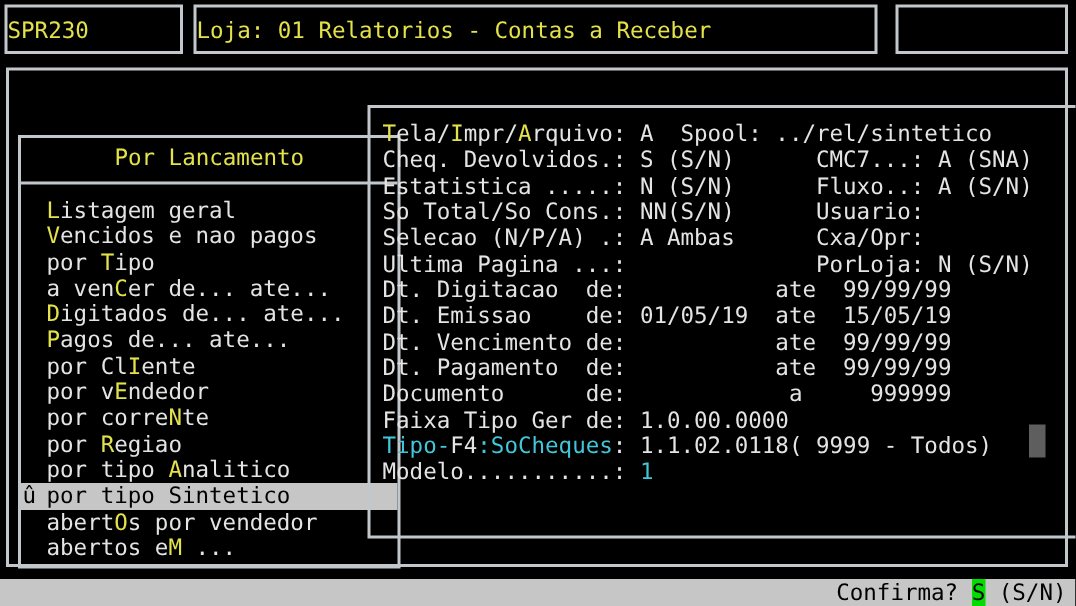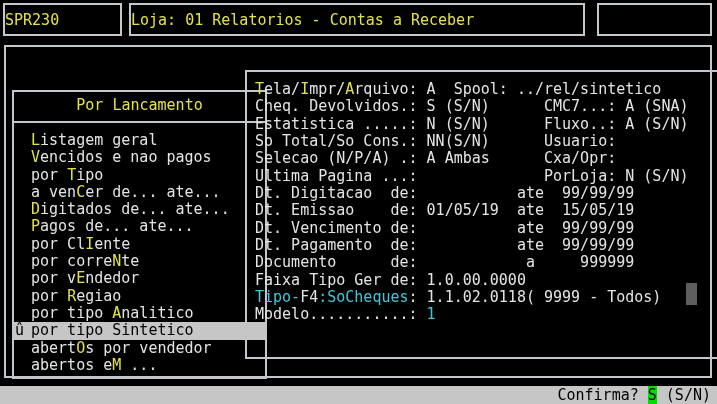--- a/index.html
+++ b/index.html
@@ -55,22 +55,22 @@
 <div class="box" style="left:12px;top:70px;width:255px;height:289px;margin-top:20px;">
   <div class="menu-title">Por Lancamento</div>
   <div class="menu-items" id="menu-items">
       <div class="menu-item"><span class="mi-marker"> </span><span class="y">L</span><span class="w">istagem geral</span></div>
       <div class="menu-item"><span class="mi-marker"> </span><span class="y">V</span><span class="w">encidos e nao pagos</span></div>
       <div class="menu-item"><span class="mi-marker"> </span><span class="w">por </span><span class="y">T</span><span class="w">ipo</span></div>
       <div class="menu-item"><span class="mi-marker"> </span><span class="w">a ven</span><span class="y">C</span><span class="w">er de... ate...</span></div>
       <div class="menu-item"><span class="mi-marker"> </span><span class="y">D</span><span class="w">igitados de... ate...</span></div>
       <div class="menu-item"><span class="mi-marker"> </span><span class="y">P</span><span class="w">agos de... ate...</span></div>
       <div class="menu-item"><span class="mi-marker"> </span><span class="w">por Cl</span><span class="y">I</span><span class="w">ente</span></div>
+      <div class="menu-item"><span class="mi-marker"> </span><span class="w">por v</span><span class="y">E</span><span class="w">ndedor</span></div>
       <div class="menu-item"><span class="mi-marker"> </span><span class="w">por corre</span><span class="y">N</span><span class="w">te</span></div>
-      <div class="menu-item"><span class="mi-marker"> </span><span class="w">por v</span><span class="y">E</span><span class="w">ndedor</span></div>
       <div class="menu-item"><span class="mi-marker"> </span><span class="w">por </span><span class="y">R</span><span class="w">egiao</span></div>
       <div class="menu-item"><span class="mi-marker"> </span><span class="w">por tipo </span><span class="y">A</span><span class="w">nalitico</span></div>
       <div class="menu-item selected"><span class="mi-marker">û</span><span class="w">por tipo Sintetico</span></div>
       <div class="menu-item"><span class="mi-marker"> </span><span class="w">abert</span><span class="y">O</span><span class="w">s por vendedor</span></div>
       <div class="menu-item"><span class="mi-marker"> </span><span class="w">abertos e</span><span class="y">M</span><span class="w"> ...</span></div>
     </div>
 </div>
 
 <div class="box" style="left:245px;top:70px;width:540px;height:289px;">
   <div class="form-lines" id="form-lines">

